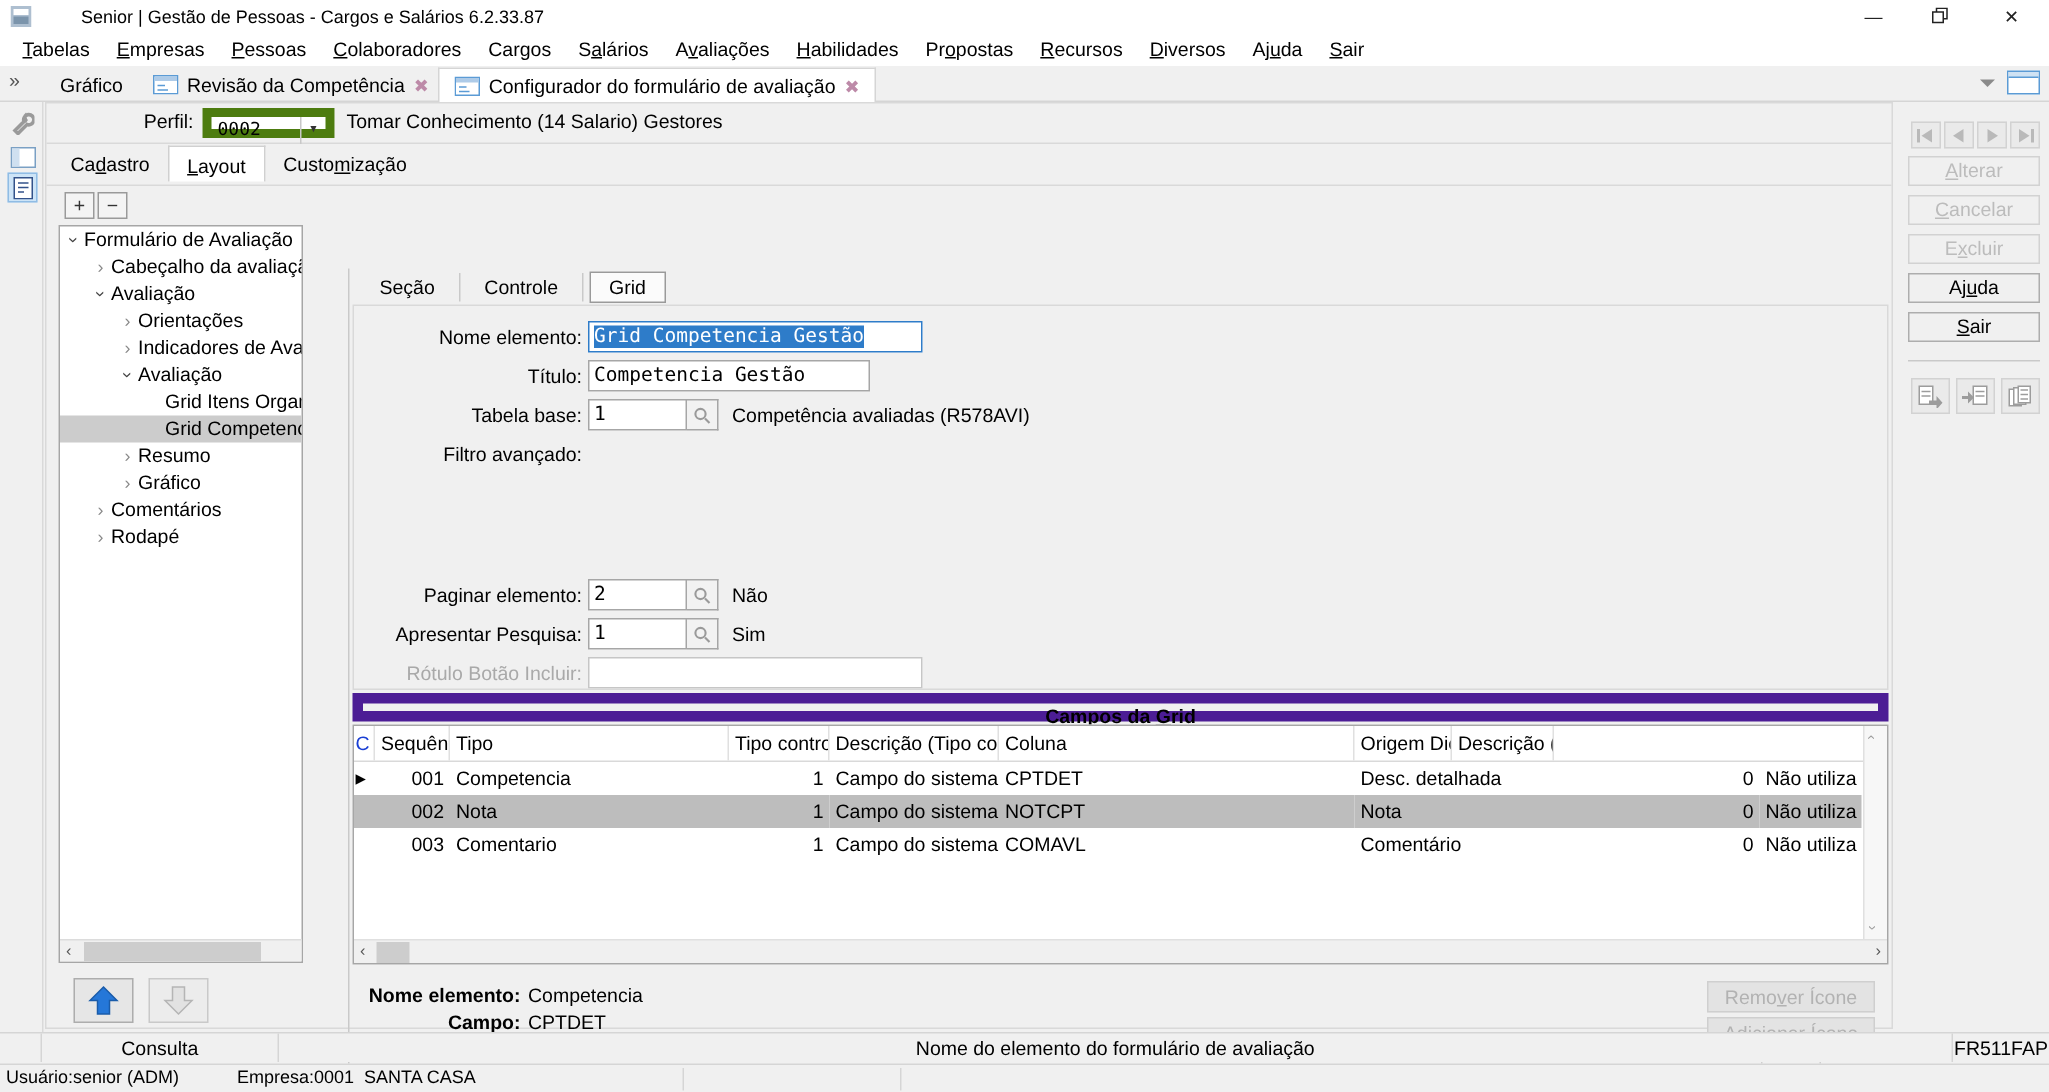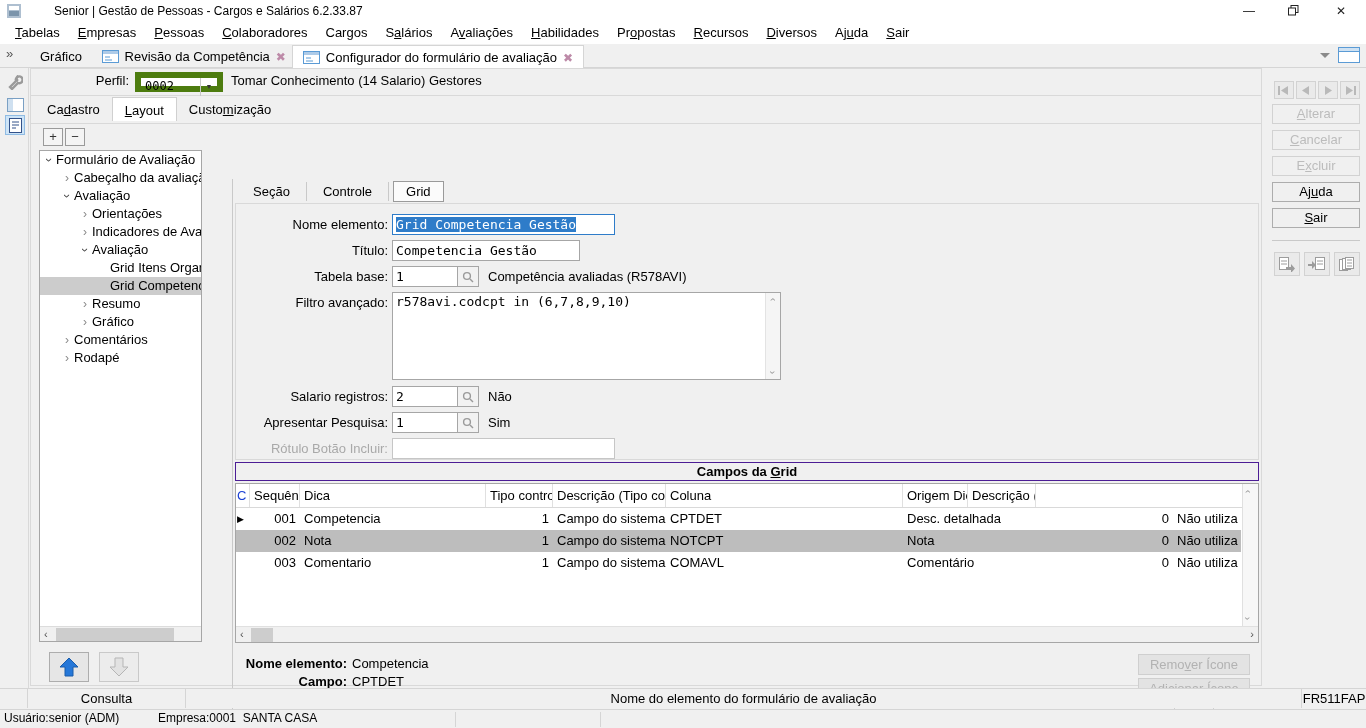--- a/index.html
+++ b/index.html
@@ -84,21 +84,21 @@
           display:flex;align-items:center;justify-content:center;}
   .fdesc{position:absolute;line-height:21px;}
   .filtro{position:absolute;left:156px;top:88px;width:389px;height:88px;background:#fff;border:1px solid #a6a6a6;}
   .filtro .txt{position:absolute;left:3px;top:1px;right:17px;}
   .vscroll{position:absolute;right:0;top:0;width:15px;height:100%;background:#f5f5f5;border-left:1px solid #e3e3e3;}
   .vscroll .up,.vscroll .dn{position:absolute;left:0;width:100%;text-align:center;color:#9a9a9a;font-size:10px;}
   .vscroll .up{top:1px;}.vscroll .dn{bottom:1px;}
   .rot90{display:inline-block;transform:rotate(90deg);}
   .rotm90{display:inline-block;transform:rotate(-90deg);}
 
-  .grid-title{top:283px;left:2px;width:1024px;height:19px;border:1px solid #4c1d95;background:#f0f0f0;
+  .grid-title{top:283px;left:2px;width:1024px;height:19px;border:7px solid #4c1d95;background:#f0f0f0;
               text-align:center;font-weight:bold;line-height:17px;}
   .gridbox{top:304px;left:2px;width:1024px;height:160px;background:#fff;border:1px solid #a6a6a6;}
   .ghead,.grow{display:flex;height:24px;border-bottom:1px solid #d9d9d9;}
   .grow{height:22px;border-bottom:none;}
   .grow.sel .cell{background:var(--row-sel);}
   .cell{padding:0 4px;white-space:nowrap;overflow:hidden;line-height:22px;}
   .ghead .cell{line-height:23px;border-right:1px solid #e0e0e0;}
   .c0{width:14px;padding:0 1px;flex:none;}
   .c1{width:50px;text-align:right;flex:none;}
   .c2{width:186px;flex:none;}
@@ -341,29 +341,22 @@
         <div class="tinput mono" style="left:156px;top:62px;width:66px"><span>1</span></div>
         <div class="lookup" style="left:222px;top:62px">
           <svg width="12" height="12">
               <circle cx="5" cy="5" r="3.4" fill="none" stroke="#9a9a9a" stroke-width="1.4"></circle>
               <line x1="8" y1="8" x2="11" y2="11" stroke="#9a9a9a" stroke-width="1.4"></line>
             </svg>
         </div>
         <span class="fdesc" style="left:252px;top:62px">Competência avaliadas (R578AVI)</span>
 
         <span class="flabel" style="left:2px;top:88px">Filtro avançado:</span>
-        <div class="filtro">
-          <div class="txt mono">r578avi.codcpt in (6,7,8,9,10)</div>
-          <div class="vscroll">
-            <span class="up"><span class="rotm90">›</span></span>
-            <span class="dn"><span class="rot90">›</span></span>
-          </div>
-        </div>
-
-        <span class="flabel" style="left:2px;top:182px">Salario registros:</span>
+
+        <span class="flabel" style="left:2px;top:182px">Paginar elemento:</span>
         <div class="tinput mono" style="left:156px;top:182px;width:66px"><span>2</span></div>
         <div class="lookup" style="left:222px;top:182px">
           <svg width="12" height="12">
               <circle cx="5" cy="5" r="3.4" fill="none" stroke="#9a9a9a" stroke-width="1.4"></circle>
               <line x1="8" y1="8" x2="11" y2="11" stroke="#9a9a9a" stroke-width="1.4"></line>
             </svg>
         </div>
         <span class="fdesc" style="left:252px;top:182px">Não</span>
 
         <span class="flabel" style="left:2px;top:208px">Apresentar Pesquisa:</span>
@@ -379,21 +372,21 @@
         <span class="flabel dis" style="left:2px;top:234px">Rótulo Botão Incluir:</span>
         <div class="tinput" style="left:156px;top:234px;width:223px;border-color:#c6c6c6"><span></span></div>
       </div>
 
       <div class="abs grid-title">Campos da <u>G</u>rid</div>
 
       <div class="abs gridbox">
         <div class="ghead">
           <span class="cell c0">C</span>
           <span class="cell c1" style="text-align:left">Sequência</span>
-          <span class="cell c2">Dica</span>
+          <span class="cell c2">Tipo</span>
           <span class="cell c3" style="text-align:left">Tipo controle</span>
           <span class="cell c4">Descrição (Tipo control</span>
           <span class="cell c5">Coluna</span>
           <span class="cell c7" style="text-align:left">Origem Dica</span>
           <span class="cell c8">Descrição (O</span>
         </div>
         <div id="grid-rows">
             <div class="grow">
               <span class="cell c0 rowptr">▶</span>
               <span class="cell c1">001</span>

